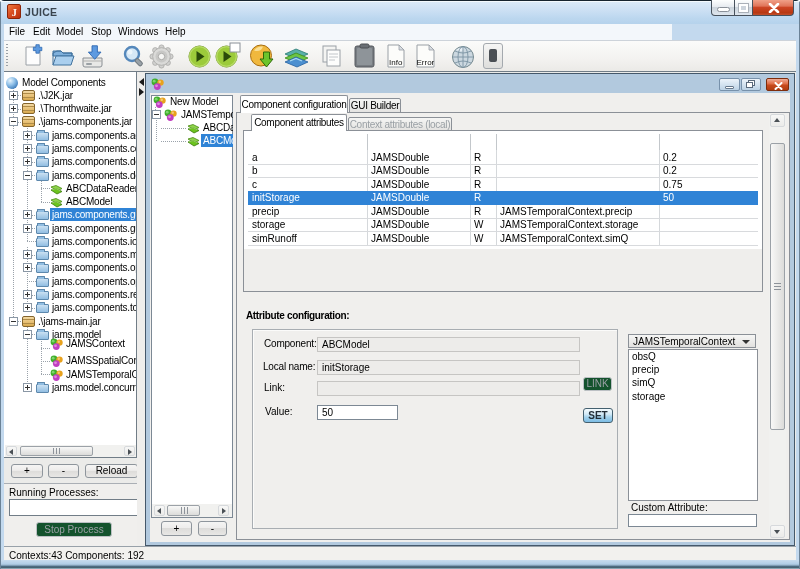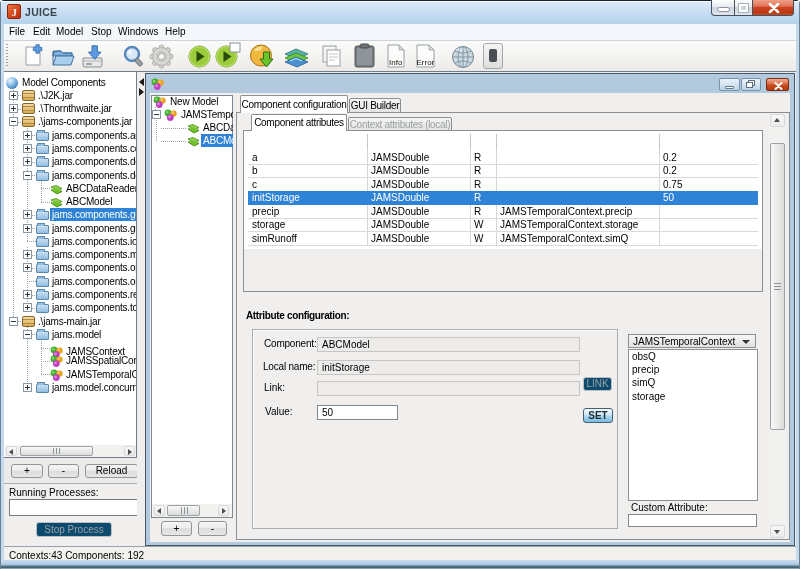--- a/index.html
+++ b/index.html
@@ -20,21 +20,21 @@
 #apptitle{left:25px;top:6px;font-weight:bold;font-size:10.5px;color:#39444e;letter-spacing:.3px;}
 
 .wb{top:0;height:16px;border:1px solid #47515c;border-top:none;background:linear-gradient(180deg,#fdfefe 0%,#e7ebf0 45%,#ccd4dc 50%,#dfe6ee 100%);}
 #wbmin{left:711px;width:24px;border-radius:0 0 0 4px;}
 #wbmax{left:735px;width:18px;border-left:none;}
 #wbclose{left:753px;width:41px;border-left:none;border-radius:0 0 4px 0;background:linear-gradient(180deg,#f0a088 0%,#e0755a 40%,#cc4424 50%,#b83812 85%,#c1502c 100%);}
 #wbmin i{position:absolute;left:5px;top:7px;width:13px;height:5px;background:#fff;border:1px solid #8a9099;border-radius:3px;}
 #wbmax i{position:absolute;left:4px;top:4px;width:9px;height:8px;border:2px solid #fff;outline:1px solid #aab0b8;background:#cdd4dc;}
 
 
-#menubar{left:4px;top:24px;width:792px;height:16px;background:#f3f7fb;}
+#menubar{left:4px;top:24px;width:668px;height:16px;background:#f3f7fb;}
 #menubar span{position:absolute;top:2px;}
 
 #toolbar{left:4px;top:40px;width:792px;height:31px;background:linear-gradient(180deg,#fbfbfa 0%,#f3f2f0 60%,#ebeae7 100%);border-top:1px solid #cdd3da;}
 .tsep{top:45px;width:1px;height:22px;background:#c4c4c2;border-right:1px solid #fafaf8;}
 #tbhandle{left:6px;top:44px;width:2px;height:23px;background:repeating-linear-gradient(180deg,#9aa0a6 0,#9aa0a6 1px,transparent 1px,transparent 3px);}
 
 #contentbg{left:4px;top:71px;width:792px;height:475px;background:#ebebe9;border-top:1px solid #717d87;}
 
 #ltree{left:4px;top:71px;width:133px;height:387px;background:#fff;border:1px solid #717d87;border-left:none;}
 #lrows{left:4px;top:71px;width:132px;height:374px;overflow:hidden;}
@@ -54,21 +54,21 @@
 .vdot{position:absolute;z-index:1;width:1px;background-image:repeating-linear-gradient(180deg,#9aa2aa 0,#9aa2aa 1px,transparent 1px,transparent 2px);}
 .hdot{position:absolute;z-index:1;height:1px;background-image:repeating-linear-gradient(90deg,#9aa2aa 0,#9aa2aa 1px,transparent 1px,transparent 2px);}
 
 .sbtrack{position:absolute;background:#f1f1ef;}
 .sbbtn{position:absolute;background:linear-gradient(180deg,#f7f7f6,#ebebe9);border:1px solid #d6d9dc;border-radius:2px;}
 .sbthumb{position:absolute;background:linear-gradient(180deg,#f8f8f7,#dcdcda);border:1px solid #9ba1a7;border-radius:2px;}
 .sbthumbv{position:absolute;background:linear-gradient(90deg,#f8f8f7,#dcdcda);border:1px solid #9ba1a7;border-radius:2px;}
 .arr{position:absolute;width:0;height:0;}
 
 .wbtn{position:absolute;background:linear-gradient(180deg,#f5f5f4 0%,#eeedec 45%,#dddcda 50%,#e8e7e5 100%);border:1px solid #8e959c;border-radius:3px;text-align:center;}
-.wbtn.dis{background:#0c4a6e;border-color:#bcc0c4;color:#9ba0a5;}
+.wbtn.dis{background:#14532d;border-color:#bcc0c4;color:#9ba0a5;}
 
 #runpanel{left:4px;top:483px;width:133px;height:63px;background:#f0efed;border-top:1px solid #aaafb5;}
 #runfield{left:9px;top:499px;width:129px;height:17px;background:#fff;border:1px solid #717d87;}
 
 #iwin{left:145px;top:73px;width:650px;height:473px;background:#b2c9de;border:1px solid #45586a;}
 #iwtitle{left:146px;top:74px;width:648px;height:19px;background:linear-gradient(180deg,#84a3c4 0%,#93b0cd 30%,#a9c1d9 65%,#bed3e7 100%);border-bottom:1px solid #5c7080;}
 #iwtitle b{position:absolute;left:21px;top:3px;font-size:11px;color:#15202c;}
 .iwb{position:absolute;top:78px;height:13px;background:linear-gradient(180deg,#ecf3fa 0%,#d4e3f0 50%,#bcd2e5 100%);border:1px solid #7791ab;border-radius:2px;}
 #iwclose{background:linear-gradient(180deg,#efac97 0%,#df6b43 45%,#c74b1e 55%,#b13c10 100%);border-color:#7e2d0c;}
 #iwmin i{position:absolute;left:5px;top:7px;width:9px;height:3px;background:#fff;border:1px solid #66788c;border-radius:1px;}
@@ -317,21 +317,21 @@
  <div class="trow" style="left:0;top:242.5px;width:150px">
         <i class="tg" style="left:4px"></i>
         <i class="jar" style="left:17px"></i>
         <span style="left:33px">.\jams-main.jar</span>
       </div>
  <div class="trow" style="left:0;top:255.8px;width:131px">
         <i class="tg" style="left:18px"></i>
         <i class="fold" style="left:31px"></i>
         <span style="left:47px">jams.model</span>
       </div>
- <div class="trow" style="left:0;top:273px;width:131px">
+ <div class="trow" style="left:0;top:265px;width:131px">
         <svg class="xicon" style="left:45px" width="13" height="12">
           <use href="#flower"></use>
         </svg>
         <span style="left:61px">JAMSContext</span>
       </div>
  <div class="trow" style="left:0;top:282.4px;width:131px">
         <svg class="xicon" style="left:45px" width="13" height="12">
           <use href="#flower"></use>
         </svg>
         <span style="left:61px">JAMSSpatialContext</span>

